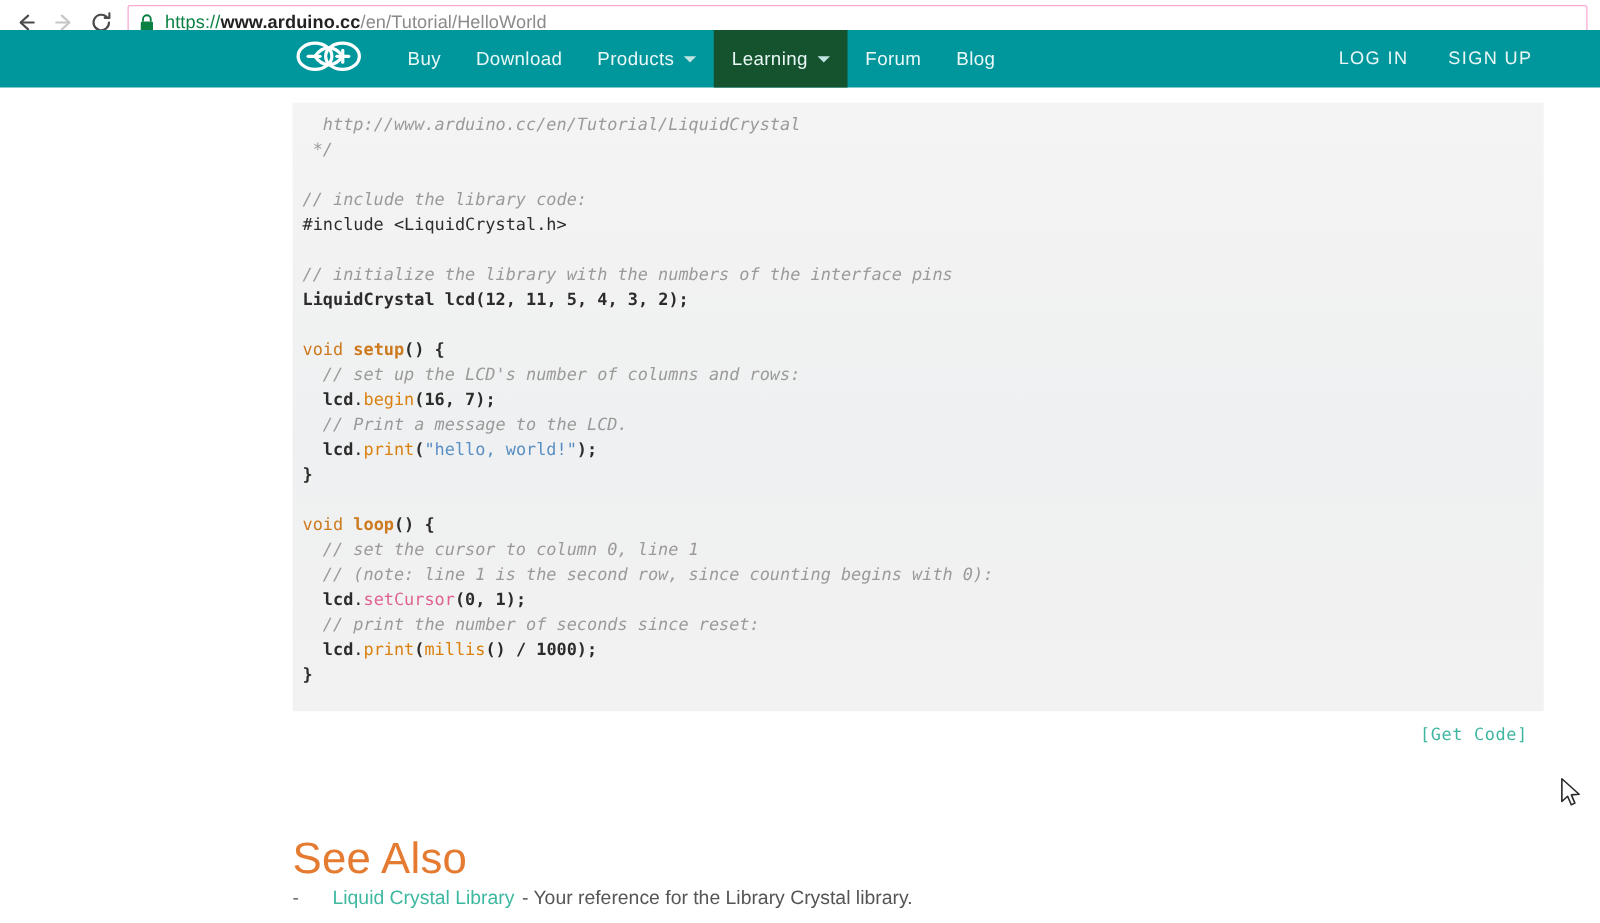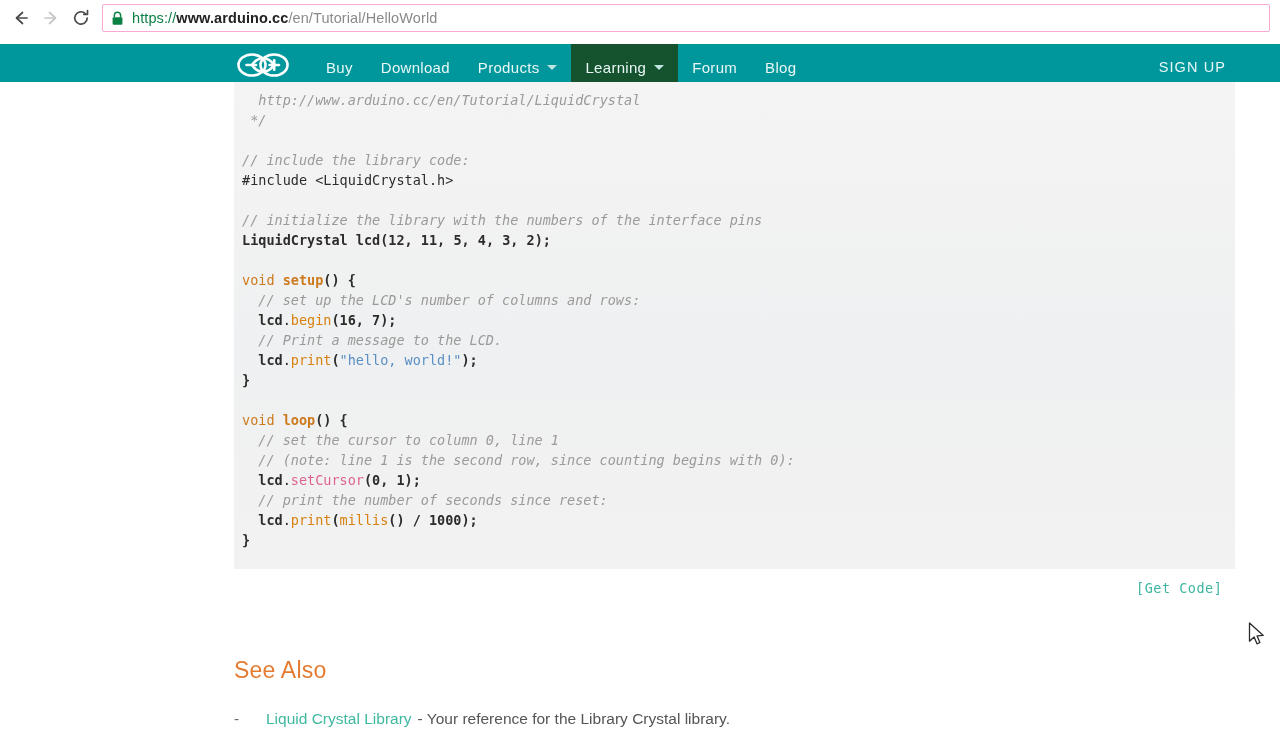--- a/index.html
+++ b/index.html
@@ -46,21 +46,21 @@
     color: #8a8a8a;
     white-space: nowrap;
     overflow: hidden;
     letter-spacing: .1px;
   }
   .url-text .scheme { color: #0b8043; }
   .url-text .host-strong { color: #222222; font-weight: 600; }
 
   
   .site-nav {
-    position: absolute; left: 0; top: 44px;
+    position: absolute; left: 0; top: 24px;
     width: 1280px; height: 46px;
     background: #00979c;
     display: flex; align-items: stretch;
   }
   .nav-spacer { width: 236px; flex: 0 0 auto; }
   .logo-wrap {
     flex: 0 0 auto;
     display: flex; align-items: center;
     padding-right: 22px;
   }
@@ -139,21 +139,21 @@
     font-family: "DejaVu Sans Mono", "Liberation Mono", monospace;
     font-size: 13.5px;
     color: #3eb6a0;
     cursor: pointer;
     letter-spacing: .5px;
   }
 
   .see-also {
     position: absolute;
     left: 234px; top: 556px;
-    font-size: 23px;
+    font-size: 35px;
     color: #e47b31;
     font-weight: normal;
     letter-spacing: .2px;
   }
 
   .see-list {
     position: absolute;
     left: 234px; top: 626px;
     width: 980px;
   }
@@ -254,20 +254,23 @@
     <div class="nav-item">
       <span>Forum</span>
     </div>
     <div class="nav-item">
       <span>Blog</span>
     </div>
   </div>
 
   <div class="nav-right">
     <div class="nav-auth">
+      <span>LOG IN</span>
+    </div>
+    <div class="nav-auth">
       <span>SIGN UP</span>
     </div>
   </div>
 </div>
 
 <div class="page">
 
   <div class="code-block">
     <pre class="code" id="code-pre"><span class="plain">  </span><span class="cmt">http://www.arduino.cc/en/Tutorial/LiquidCrystal</span>
 <span class="cmt"> */</span>

